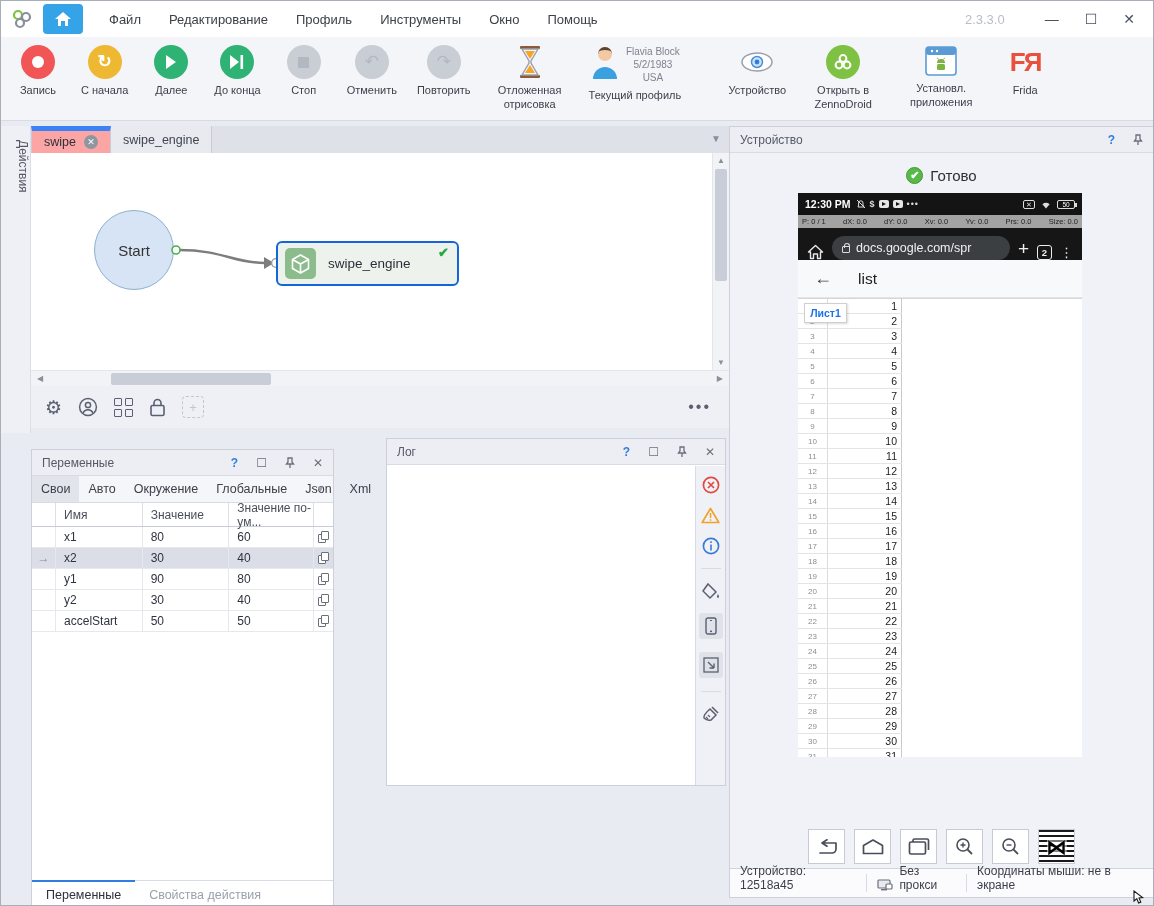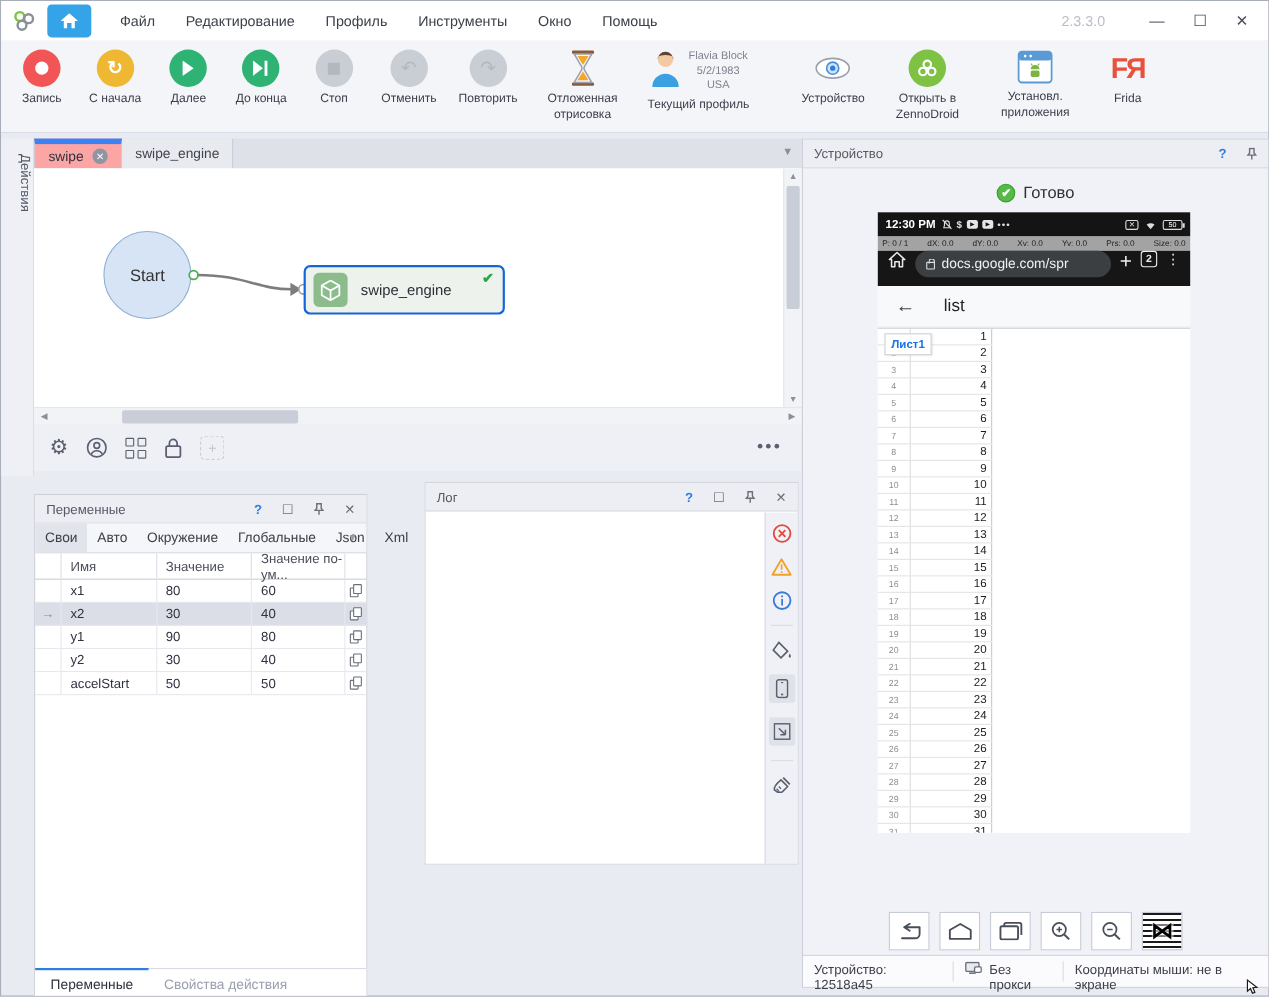--- a/index.html
+++ b/index.html
@@ -97,41 +97,41 @@
   .p-time{font-size:10.5px;font-weight:bold}
   .p-sicons{display:flex;gap:4px;align-items:center}
   .p-sright{margin-left:auto;display:flex;gap:5px;align-items:center}
   .xbox{width:12px;height:9px;border:1px solid #ddd;border-radius:2px;font-size:7px;line-height:7px;text-align:center;color:#ddd}
   .batt{width:18px;height:9px;border:1px solid #ddd;border-radius:2px;font-size:6.5px;line-height:7px;text-align:center;color:#fff;position:relative}
   .batt::after{content:"";position:absolute;right:-3px;top:2px;width:2px;height:4px;background:#ddd}
   .vid{width:10px;height:8px;background:#e6e6e6;border-radius:2px;position:relative}
   .vid::after{content:"";position:absolute;left:3.5px;top:2px;border-left:4px solid #141414;border-top:2.5px solid transparent;border-bottom:2.5px solid transparent}
   .p-debug{height:13px;background:#a3a3a3;display:flex;align-items:center;justify-content:space-between;padding:0 3px;font-size:7.5px;color:#222}
   .p-debug span{padding:0 1px}
-  .p-browser{height:32px;background:#161616;display:flex;align-items:flex-start;padding:0 9px;gap:8px}
+  .p-browser{height:32px;background:#161616;display:flex;align-items:flex-end;padding:0 9px;gap:8px}
   .url-pill{flex:1;height:24px;background:#3b3f42;border-radius:13px;display:flex;align-items:center;padding:0 10px;gap:6px;color:#f0f0f0;font-size:12.5px;white-space:nowrap;overflow:hidden}
   .lock{width:8px;height:7px;border:1px solid #ddd;border-radius:1px;position:relative;margin-top:3px}
   .lock::before{content:"";position:absolute;left:1px;top:-4px;width:4px;height:4px;border:1px solid #ddd;border-bottom:none;border-radius:3px 3px 0 0}
   .p-plus{color:#eee;font-size:19px;font-weight:300}
   .tabcount{width:15px;height:15px;border:1.6px solid #eee;border-radius:3px;color:#eee;font-size:9.5px;display:flex;align-items:center;justify-content:center;font-weight:bold}
   .p-dots{color:#eee;font-size:13px;letter-spacing:0}
   .p-appbar{height:38px;background:#f8f9fa;border-bottom:1px solid #e3e5e8;display:flex;align-items:center;color:#202124}
   .p-back{font-size:18px;color:#444;margin-left:16px}
   .p-title{font-size:15.5px;margin-left:26px}
   .p-sheet{flex:1;position:relative;background:#fff;border-top:1px solid #d6d6d6;overflow:hidden}
   .srow{display:flex;height:15px;width:104px;border-bottom:1px solid #e4e4e4}
   .srow .rh{width:30px;border-right:1px solid #dcdcdc;font-size:8px;color:#8a8f94;display:flex;align-items:center;justify-content:center}
   .srow .rv{width:74px;border-right:1px solid #c9c9c9;font-size:10.5px;color:#1c1c1c;display:flex;align-items:center;justify-content:flex-end;padding-right:4px}
   .sheet-tab{position:absolute;left:6px;top:4px;width:43px;height:20px;background:#fff;border:1px solid #cfcfcf;box-shadow:1px 1px 2px rgba(0,0,0,.15);display:flex;align-items:center;justify-content:center;font-size:10.5px;font-weight:bold;color:#1a73e8}
   .navrow{position:absolute;left:0;right:0;top:702px;display:flex;justify-content:center;gap:9px}
   .navbtn{width:37px;height:35px;background:#fff;border:1px solid #c6cad4;display:flex;align-items:center;justify-content:center;color:#4a4e59}
   .navbtn.stripes{background:repeating-linear-gradient(180deg,#1a1a1a 0 2px,#fff 2px 5px);font-size:20px;color:#000;font-weight:bold}
   .navbtn.stripes b{text-shadow:0 0 2px #fff;background:rgba(255,255,255,.4);line-height:14px}
   .dev-status{position:absolute;left:0;right:0;bottom:0;height:29px;background:#fbfbfd;border-top:1px solid #d0d3dc;display:flex;align-items:center;font-size:12px;color:#3b3f4a}
-  .ds-sec{padding:0 10px;height:18px;display:flex;align-items:flex-start;gap:6px;border-right:1px solid #d9dbe4}
+  .ds-sec{padding:0 10px;height:18px;display:flex;align-items:flex-end;gap:6px;border-right:1px solid #d9dbe4}
   .ds-sec:last-child{border-right:none}
   .cursor-arrow{position:absolute;left:1132px;top:889px}
 </style>
 </head>
 <body>
 
 <div class="titlebar">
   <span class="app-logo">
     <svg width="22" height="22" viewBox="0 0 22 22">
         <circle cx="7" cy="7" r="4" fill="none" stroke="#7ec143" stroke-width="2.2"></circle>

